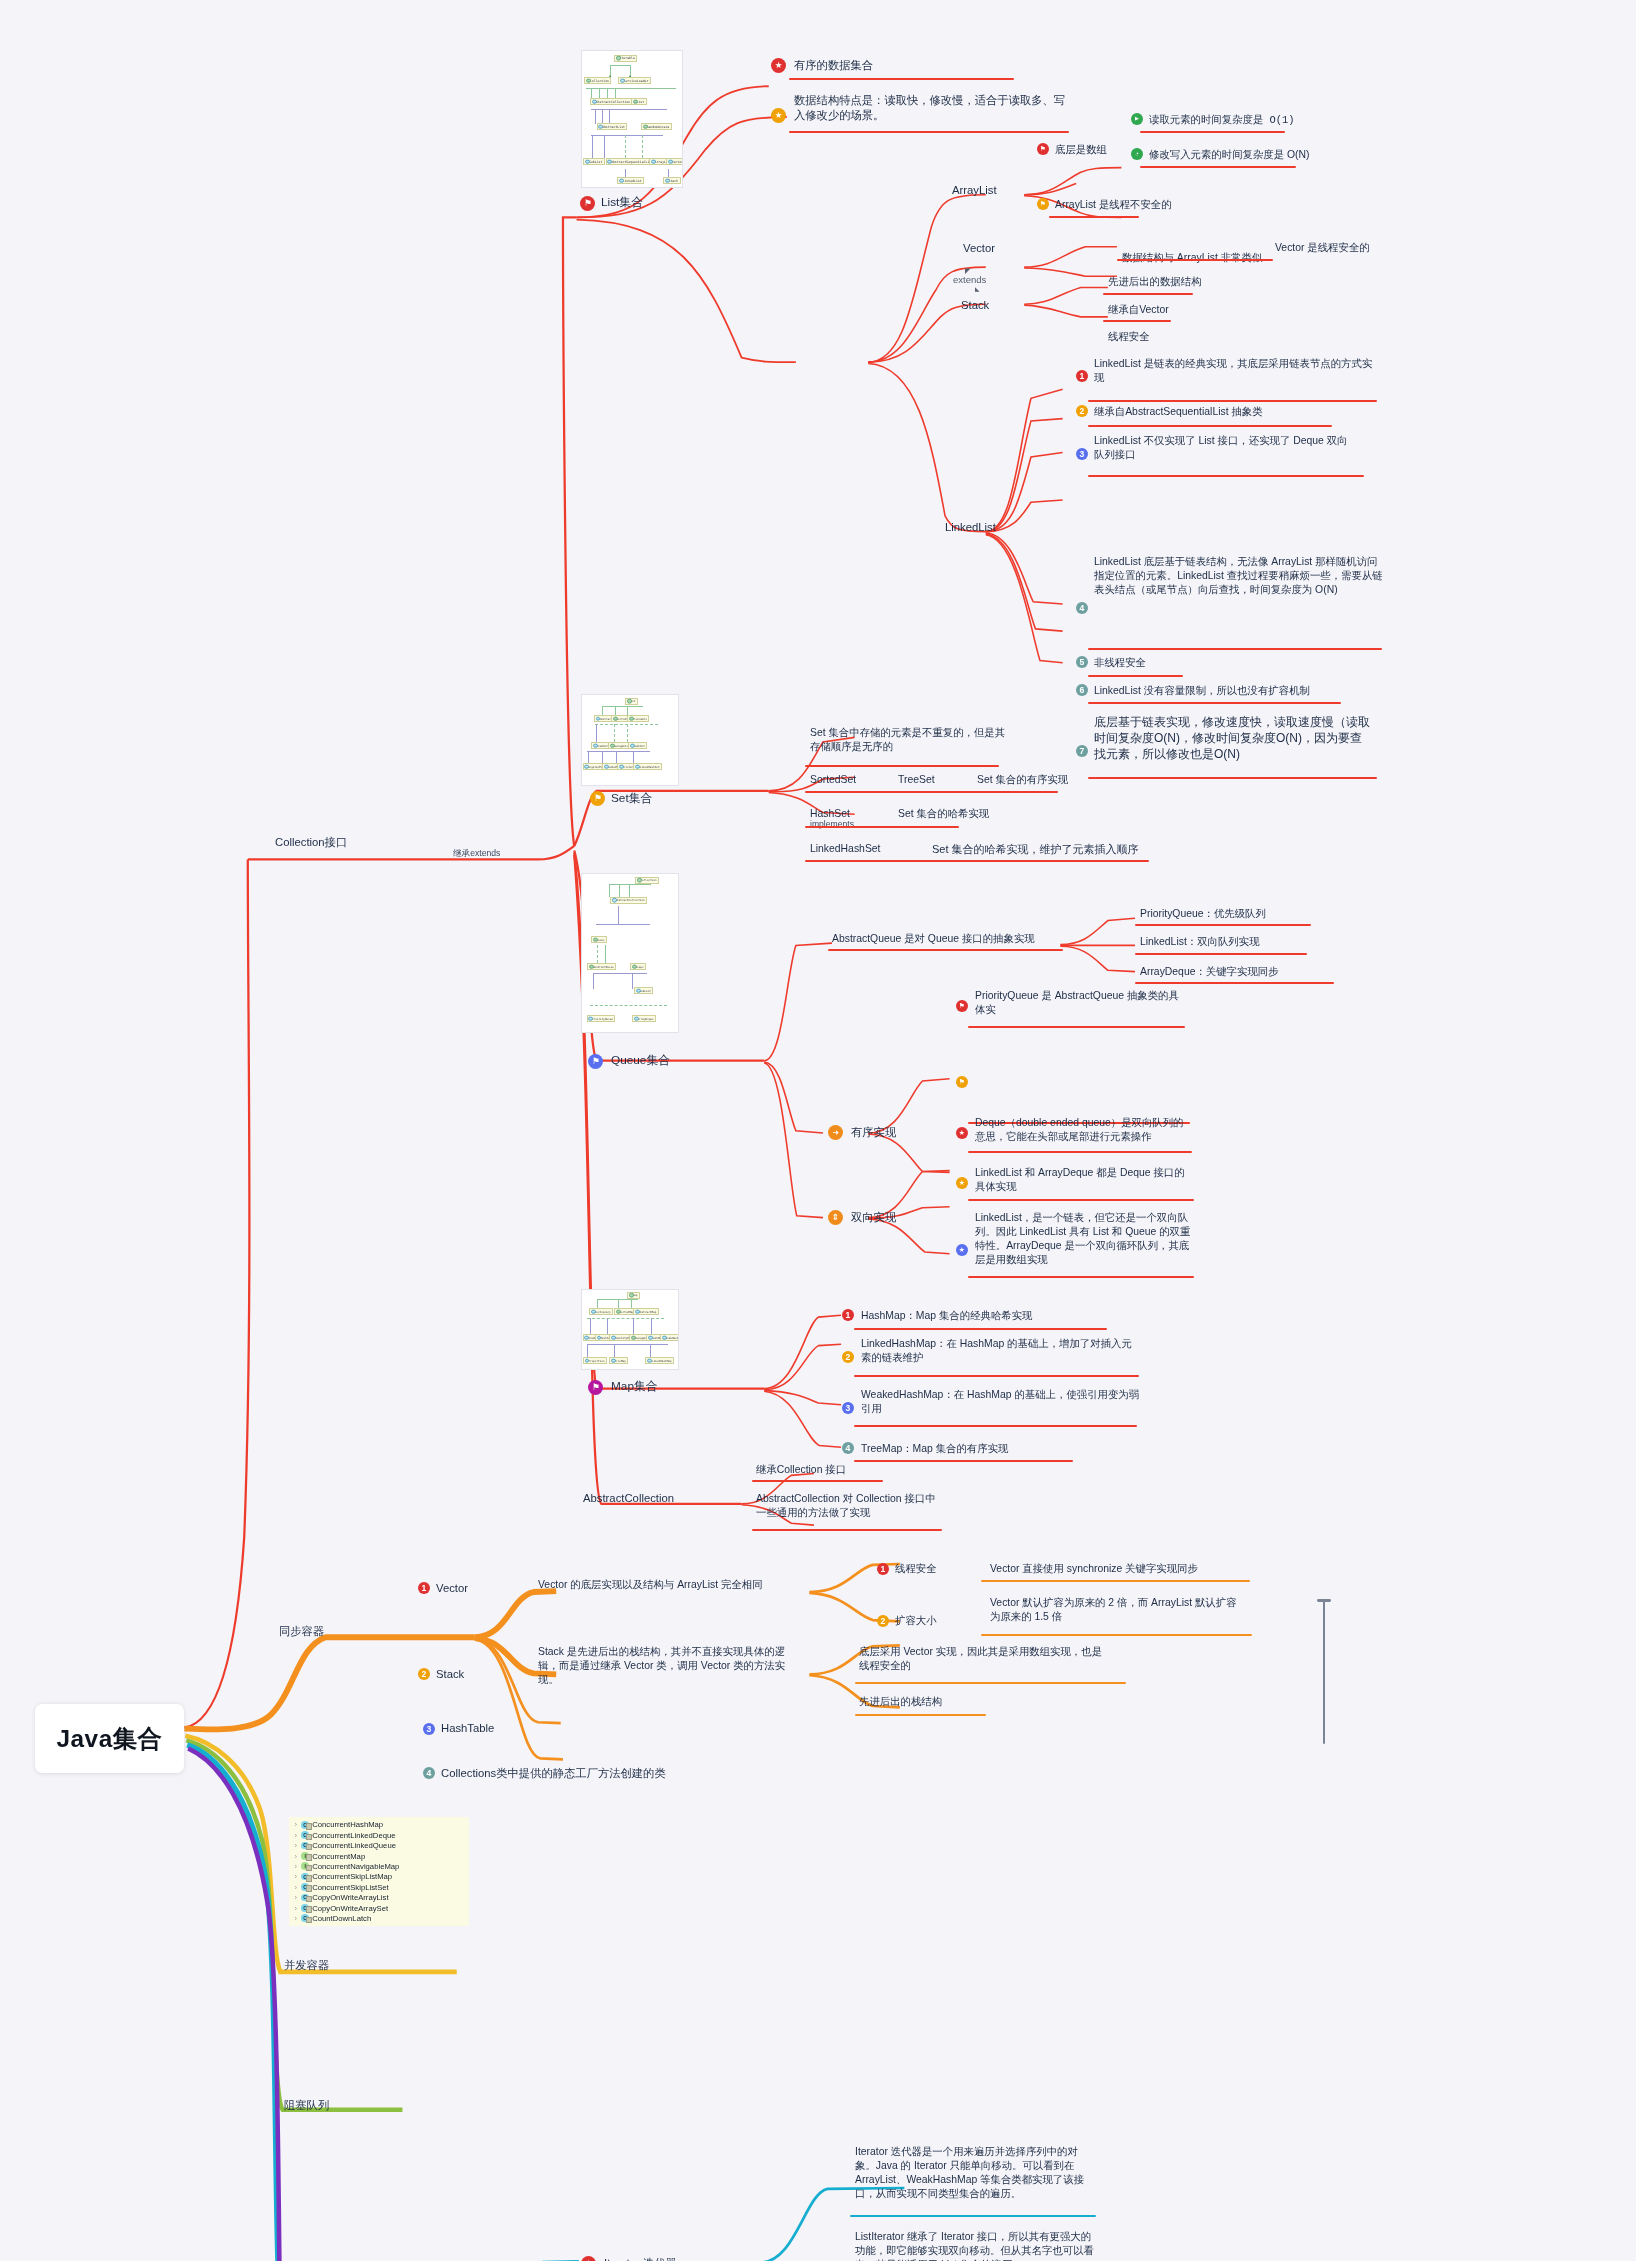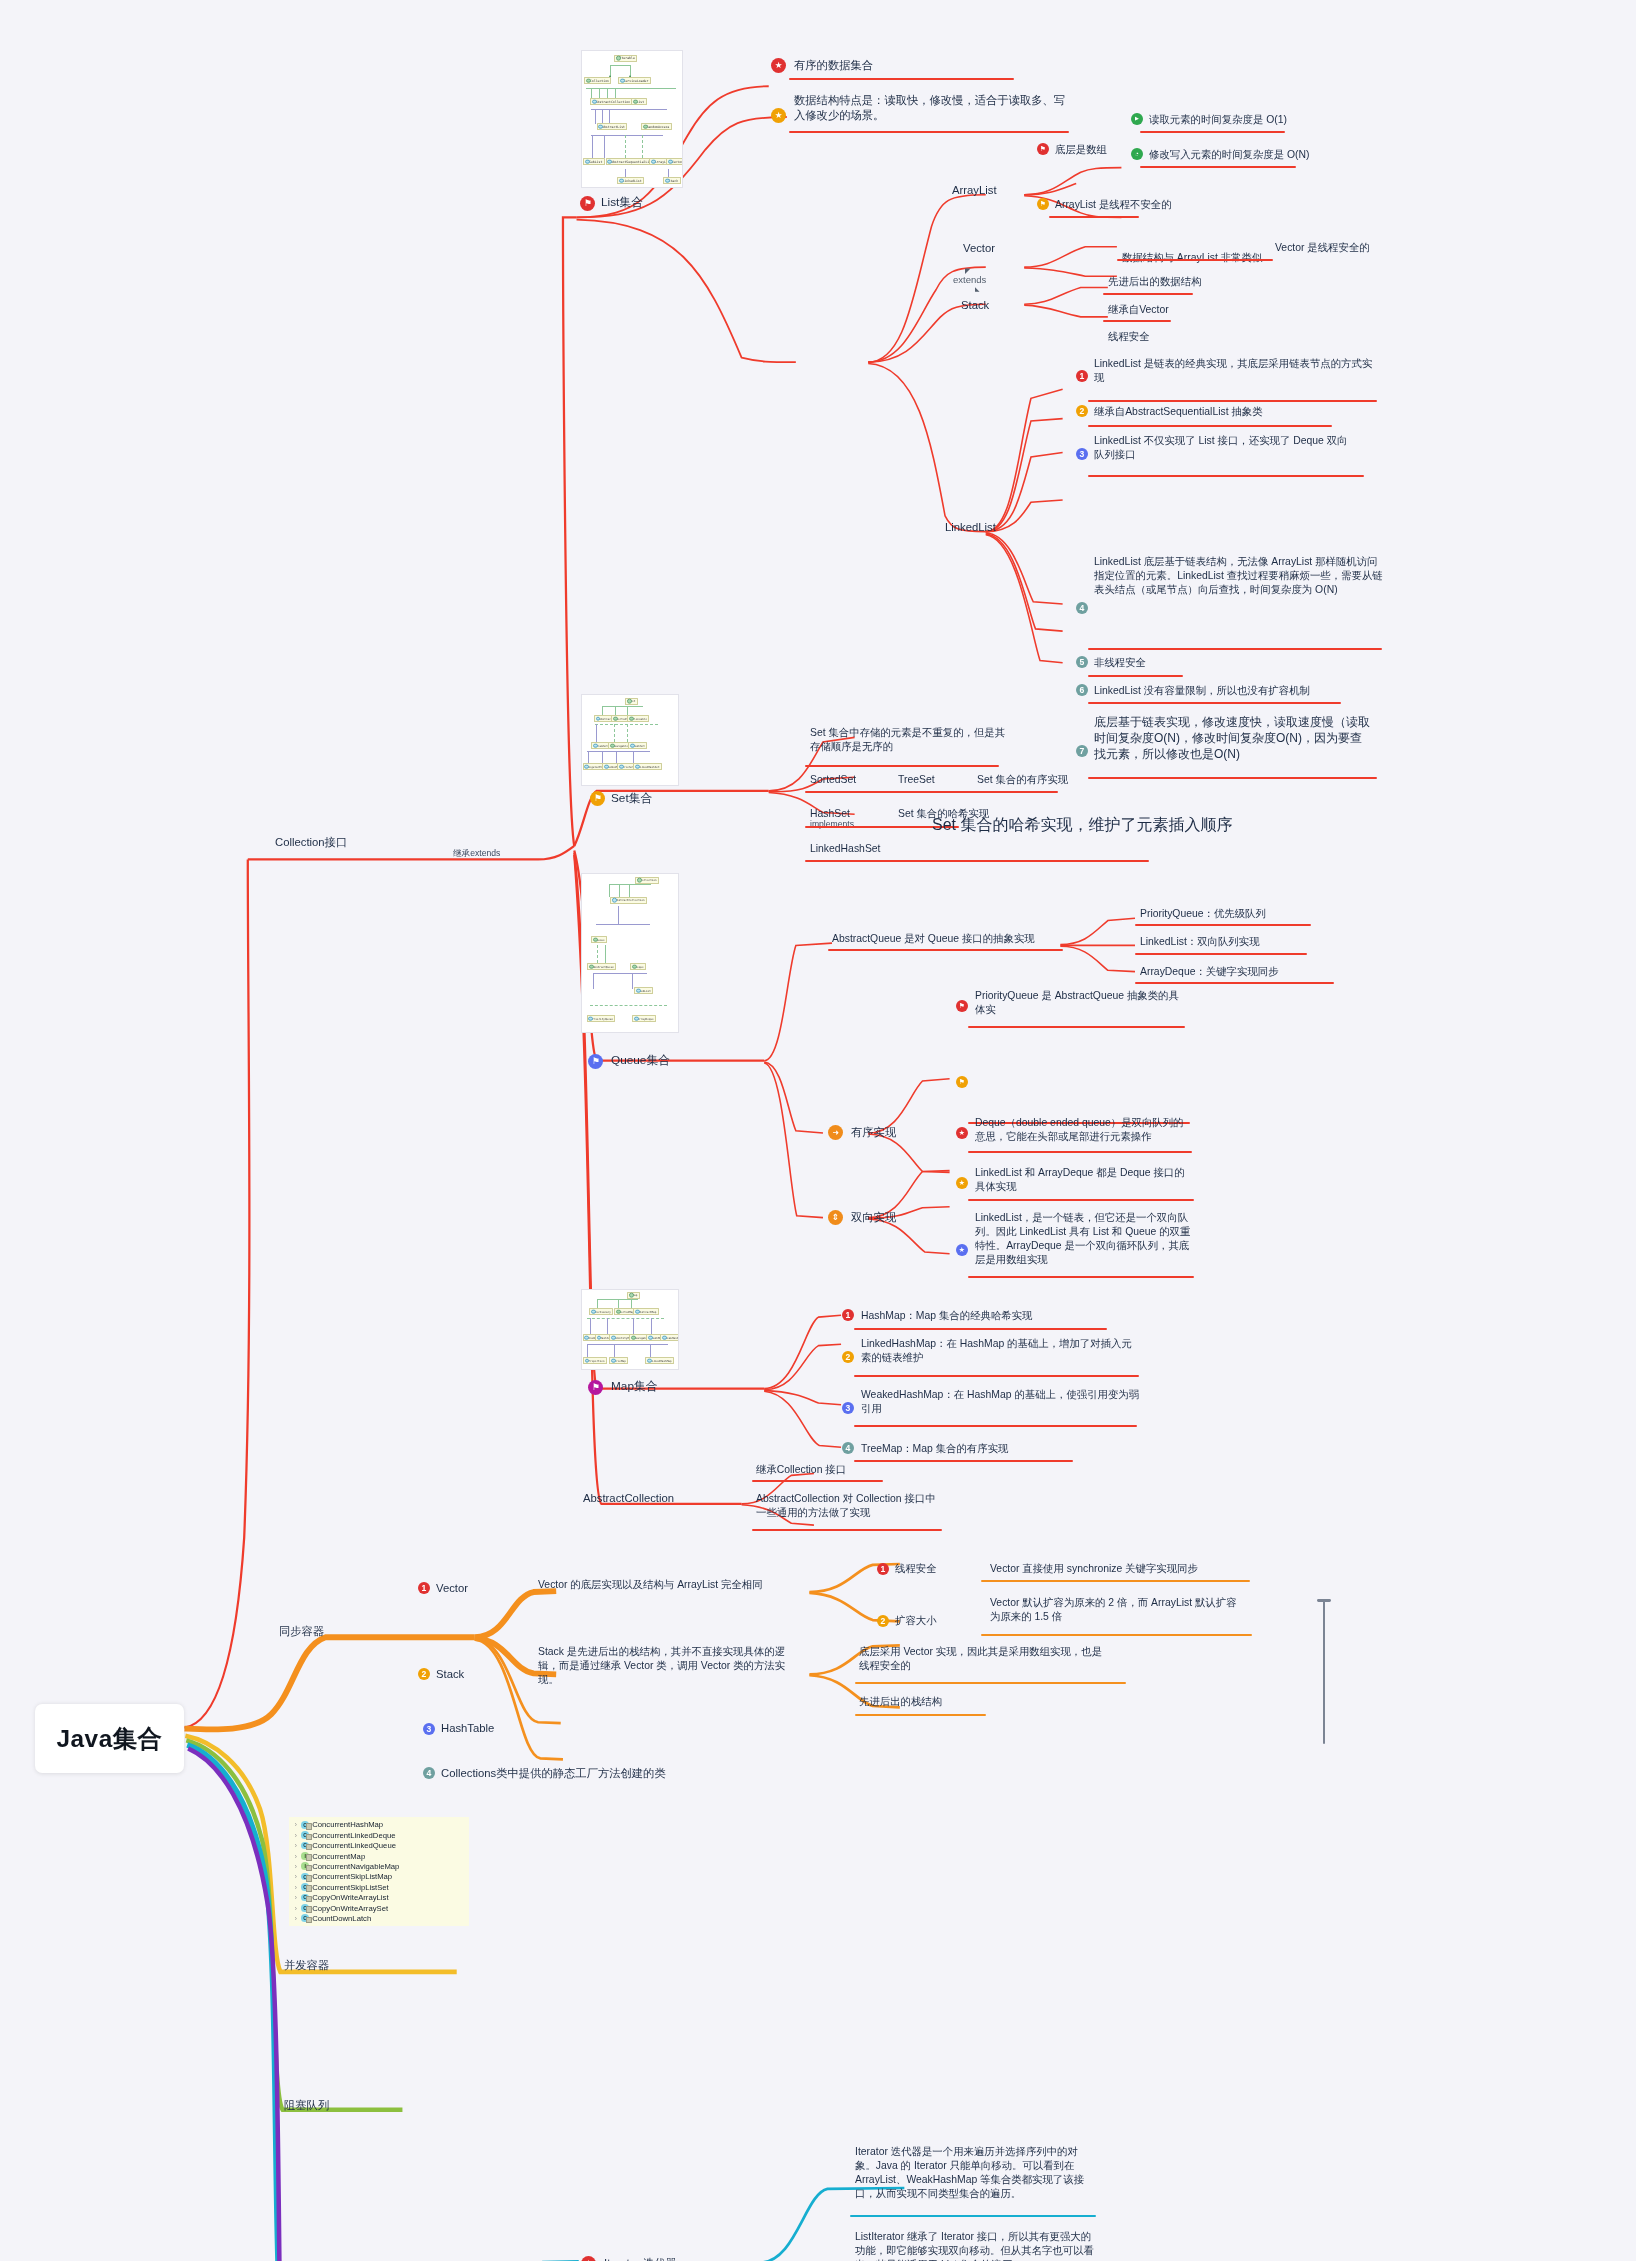--- a/index.html
+++ b/index.html
@@ -231,21 +231,21 @@
   <div class="txt" style="left:794px;top:58px;width:244px;font-size:11.3px;">有序的数据集合</div>
   <div class="underline" style="left:789px;top:78px;width:225px;background:#ef3b2c;"></div>
   <div class="badge b-org star" style="left:771px;top:108px;"></div>
   <div class="txt" style="left:794px;top:93px;width:280px;font-size:11.3px;">数据结构特点是：读取快，修改慢，适合于读取多、写入修改少的场景。</div>
   <div class="underline" style="left:789px;top:131px;width:280px;background:#ef3b2c;"></div>
 
   <div class="txt" style="left:952px;top:183px;font-size:11.3px;">ArrayList</div>
   <div class="badge b-red flag badge-s" style="left:1037px;top:143px;"></div>
   <div class="txt" style="left:1055px;top:143px;font-size:10.4px;">底层是数组</div>
   <div class="badge b-green play badge-s" style="left:1131px;top:113px;"></div>
-  <div class="txt" style="left:1149px;top:113px;font-size:10.4px;">读取元素的时间复杂度是 O(1)</div>
+  <div class="txt" style="left:1149px;top:113px;font-size:10.4px;font-family:Liberation Mono, monospace;">读取元素的时间复杂度是 O(1)</div>
   <div class="underline" style="left:1140px;top:131px;width:145px;background:#ef3b2c;height:1.8px;"></div>
   <div class="badge b-green clock badge-s" style="left:1131px;top:148px;"></div>
   <div class="txt" style="left:1149px;top:148px;font-size:10.4px;">修改写入元素的时间复杂度是 O(N)</div>
   <div class="underline" style="left:1140px;top:166px;width:156px;background:#ef3b2c;height:1.8px;"></div>
   <div class="badge b-org flag badge-s" style="left:1037px;top:198px;"></div>
   <div class="txt" style="left:1055px;top:198px;font-size:10.4px;">ArrayList 是线程不安全的</div>
   <div class="underline" style="left:1049px;top:216px;width:90px;background:#ef3b2c;height:1.8px;"></div>
 
   <div class="txt" style="left:963px;top:241px;font-size:11.3px;">Vector</div>
   <div class="txt" style="left:1122px;top:241px;font-size:10.4px;margin-top:10px;">数据结构与 ArrayList 非常类似</div>
@@ -317,21 +317,21 @@
   <div class="txt" style="left:810px;top:726px;width:199px;font-size:10.4px;">Set 集合中存储的元素是不重复的，但是其存储顺序是无序的</div>
   <div class="underline" style="left:805px;top:765px;width:194px;background:#ef3b2c;height:1.8px;"></div>
   <div class="txt" style="left:810px;top:773px;font-size:10.4px;">SortedSet</div>
   <div class="txt" style="left:898px;top:773px;font-size:10.4px;">TreeSet</div>
   <div class="txt" style="left:977px;top:773px;font-size:10.4px;">Set 集合的有序实现</div>
   <div class="underline" style="left:805px;top:791px;width:253px;background:#ef3b2c;height:1.8px;"></div>
   <div class="txt" style="left:810px;top:807px;font-size:10.4px;">HashSet</div>
   <div class="txt" style="left:898px;top:807px;font-size:10.4px;">Set 集合的哈希实现</div>
   <div class="underline" style="left:805px;top:826px;width:154px;background:#ef3b2c;height:1.8px;"></div>
   <div class="txt" style="left:810px;top:842px;font-size:10.4px;">LinkedHashSet</div>
-  <div class="txt" style="left:932px;top:814px;font-size:16px;">Set 集合的哈希实现，维护了元素插入顺序</div>
+  <div class="txt" style="left:932px;top:842px;font-size:11px;">Set 集合的哈希实现，维护了元素插入顺序</div>
   <div class="underline" style="left:805px;top:860px;width:344px;background:#ef3b2c;height:1.8px;"></div>
 
   <div class="uml" style="left:581px;top:873px;width:96px;height:158px;">
     <div class="umlbox" style="left:53px;top:2.7px;font-size:2.7px;">Collection</div>
     <div class="uline h" style="left:27px;top:10px;width:42px;"></div>
     <div class="uline v" style="left:27px;top:10px;height:12.7px;"></div>
     <div class="uline v" style="left:37px;top:10px;height:12.7px;"></div>
     <div class="uline v" style="left:47px;top:10px;height:12.7px;"></div>
     <div class="umlbox c" style="left:28px;top:22.6px;font-size:2.7px;">AbstractCollection</div>
     <div class="uline v" style="left:36px;top:32px;height:18px;background:#9a9ad0;"></div>

